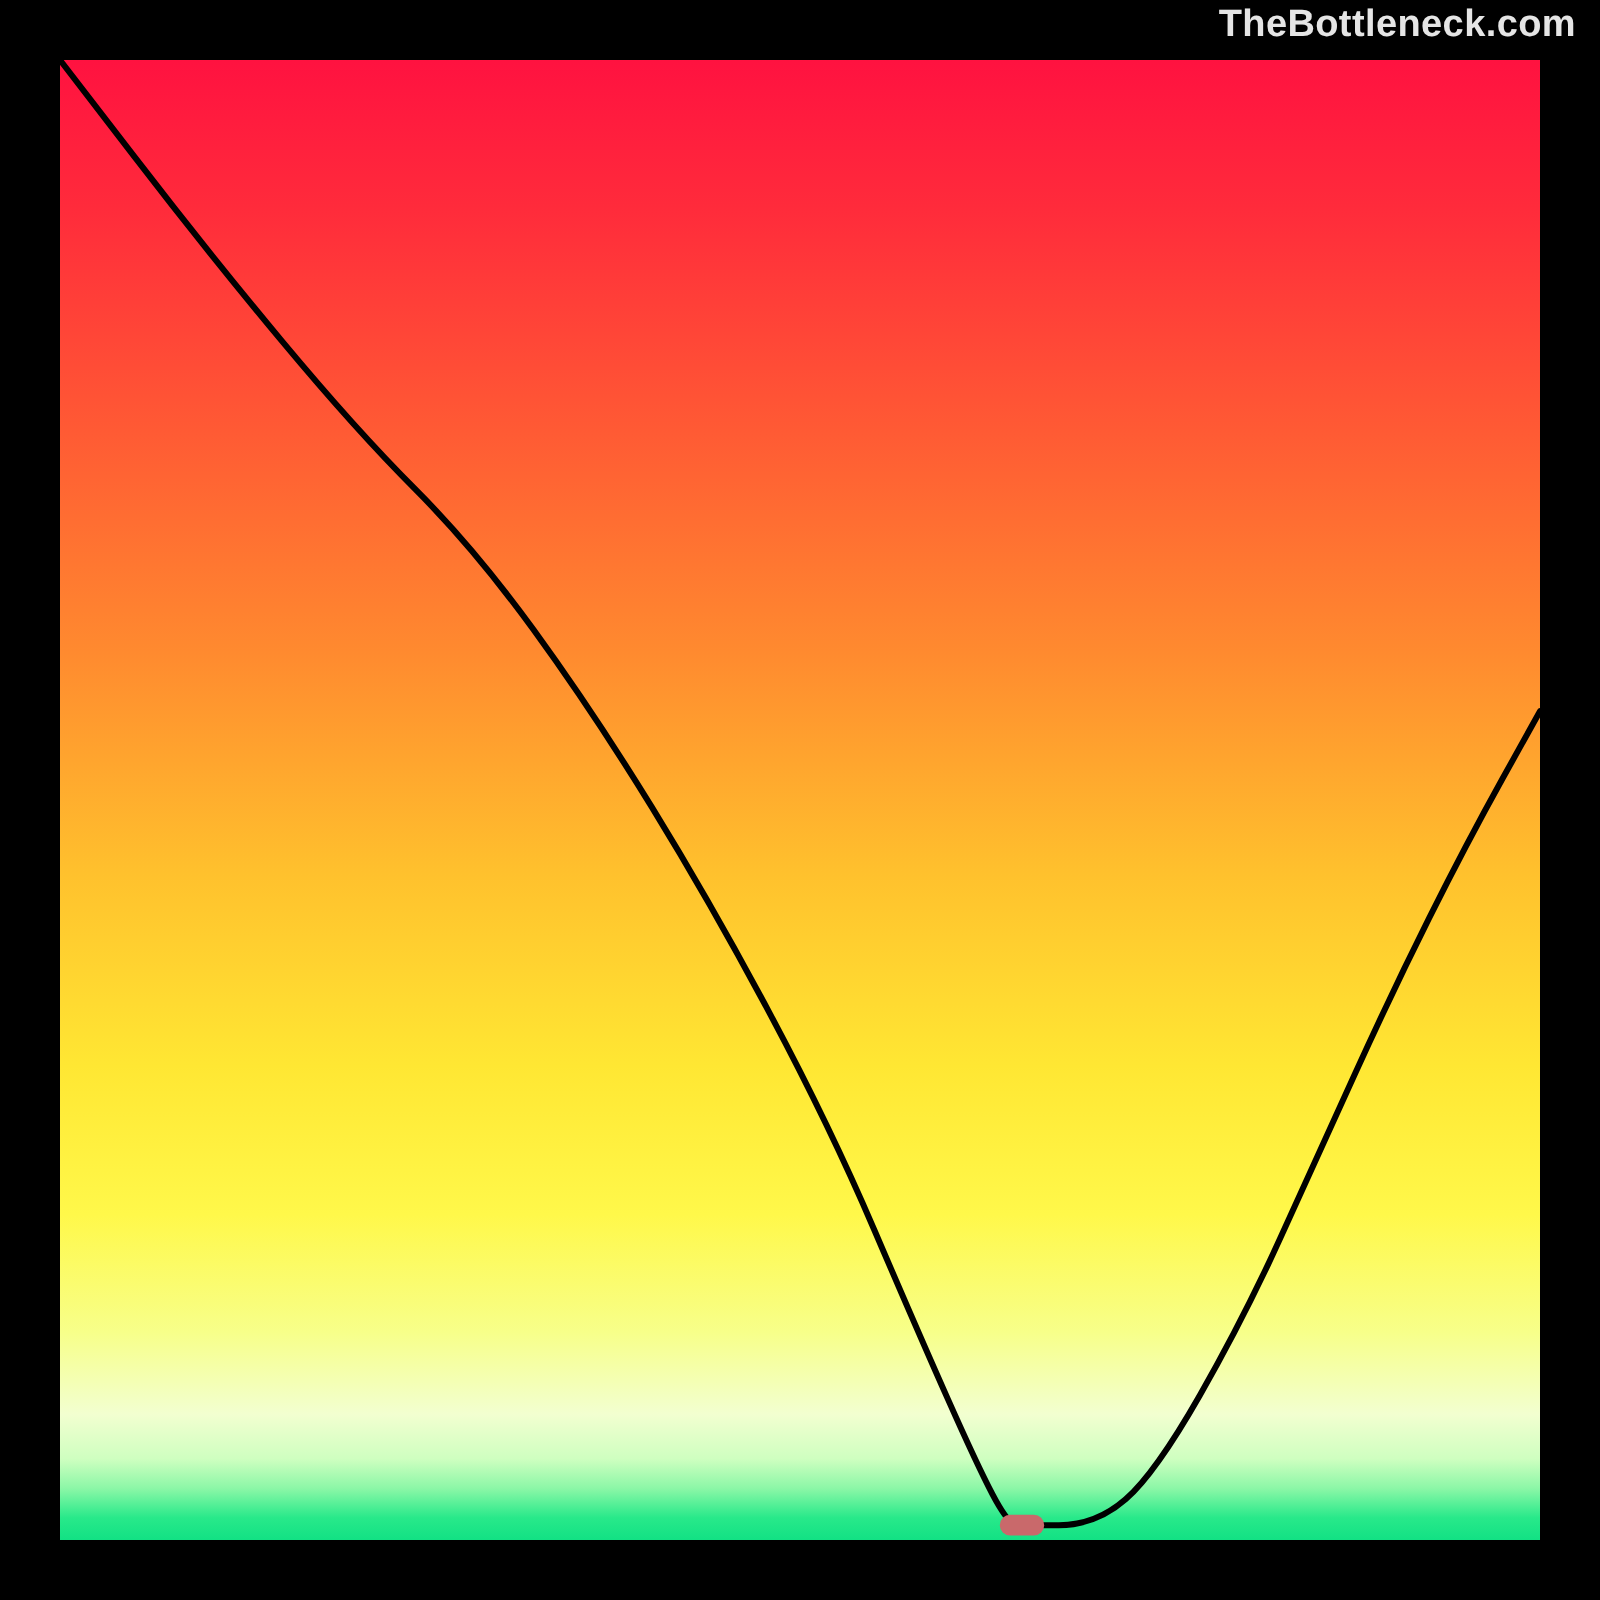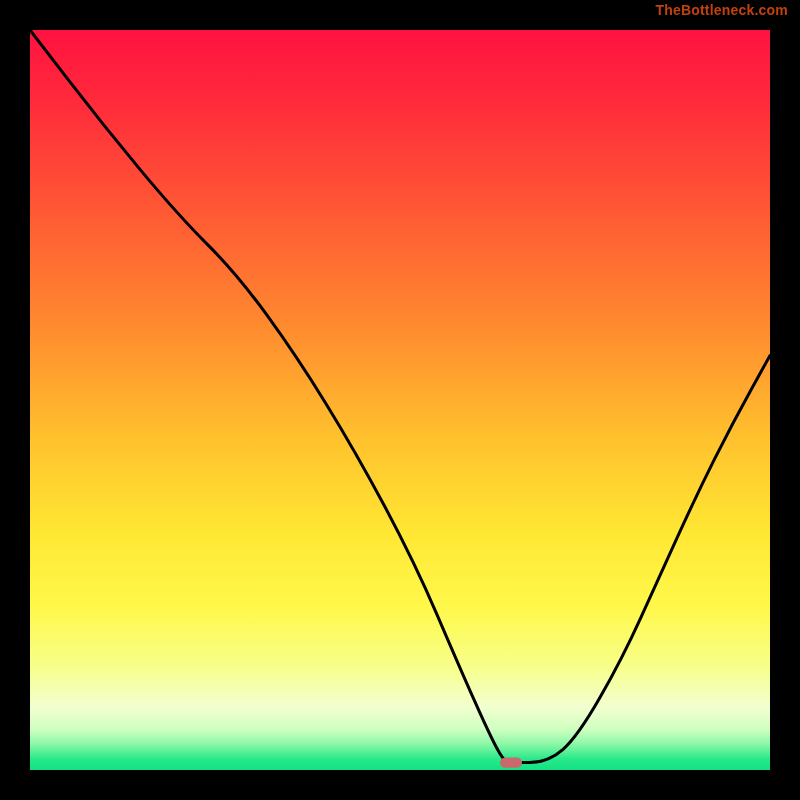--- a/index.html
+++ b/index.html
@@ -8,22 +8,22 @@
     width: 800px;
     height: 800px;
     background: #000;
     overflow: hidden;
     font-family: Arial, Helvetica, sans-serif;
   }
   .attribution {
     position: absolute;
     top: 2px;
     right: 12px;
-    color: #c2410c;
-    font-size: 14px;
+    color: #e5e5e5;
+    font-size: 19px;
     font-weight: bold;
     letter-spacing: 0.2px;
     z-index: 10;
   }
   .frame {
     position: absolute;
     left: 0;
     top: 0;
     width: 800px;
     height: 800px;

